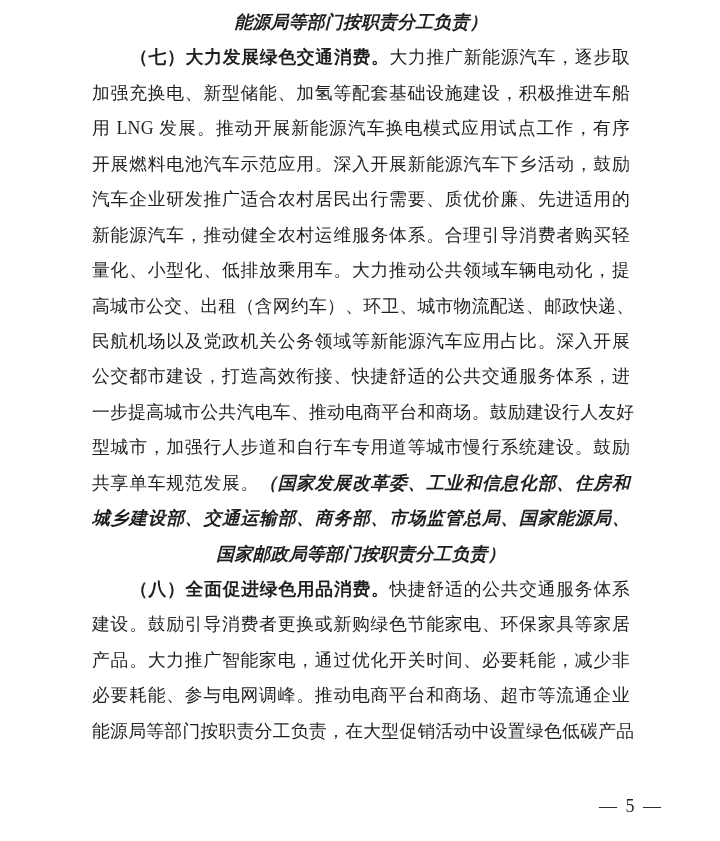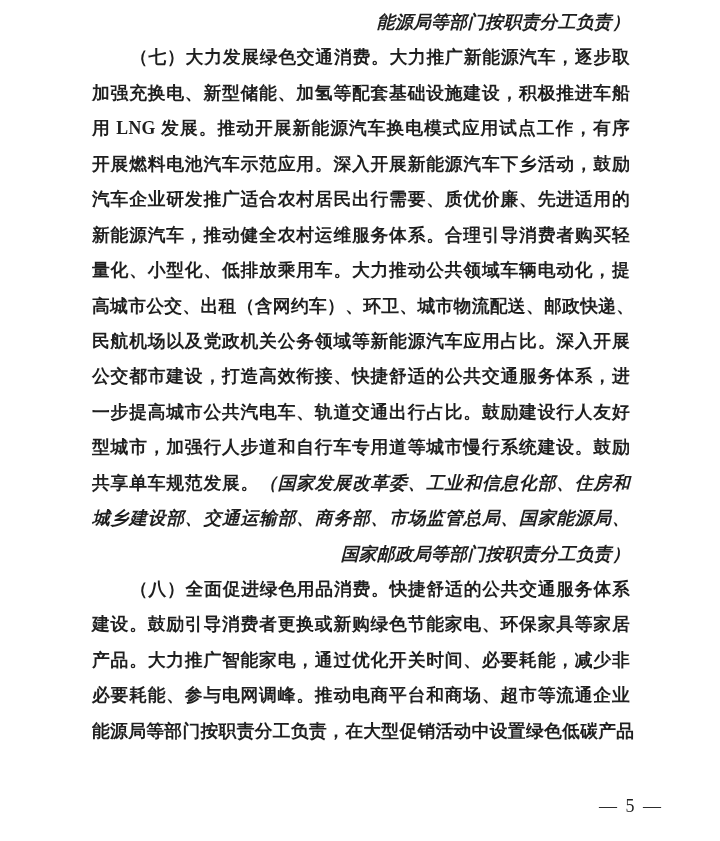--- a/index.html
+++ b/index.html
@@ -25,28 +25,28 @@
     line-height: 35.45px;
     letter-spacing: 0.3px;
   }
   .line {
     height: 35.45px;
     white-space: nowrap;
     text-align: justify;
     text-align-last: justify;
   }
   .line.no-justify {
-    text-align: right;
+    text-align: center;
     text-align-last: auto;
   }
   .line.indent {
     text-indent: 38px;
   }
   .seg-normal {
-    font-weight: bold;
+    font-weight: normal;
     font-style: normal;
   }
   .seg-heading {
     font-weight: bold;
     font-style: normal;
   }
   .seg-attribution {
     font-weight: bold;
     font-style: italic;
   }
@@ -68,21 +68,21 @@
       <div class="line indent"><span class="seg-heading">（七）大力发展绿色交通消费。</span><span class="seg-normal">大力推广新能源汽车，逐步取</span></div>
       <div class="line"><span class="seg-normal">加强充换电、新型储能、加氢等配套基础设施建设，积极推进车船</span></div>
       <div class="line"><span class="seg-normal">用 LNG 发展。推动开展新能源汽车换电模式应用试点工作，有序</span></div>
       <div class="line"><span class="seg-normal">开展燃料电池汽车示范应用。深入开展新能源汽车下乡活动，鼓励</span></div>
       <div class="line"><span class="seg-normal">汽车企业研发推广适合农村居民出行需要、质优价廉、先进适用的</span></div>
       <div class="line"><span class="seg-normal">新能源汽车，推动健全农村运维服务体系。合理引导消费者购买轻</span></div>
       <div class="line"><span class="seg-normal">量化、小型化、低排放乘用车。大力推动公共领域车辆电动化，提</span></div>
       <div class="line"><span class="seg-normal">高城市公交、出租（含网约车）、环卫、城市物流配送、邮政快递、</span></div>
       <div class="line"><span class="seg-normal">民航机场以及党政机关公务领域等新能源汽车应用占比。深入开展</span></div>
       <div class="line"><span class="seg-normal">公交都市建设，打造高效衔接、快捷舒适的公共交通服务体系，进</span></div>
-      <div class="line"><span class="seg-normal">一步提高城市公共汽电车、轨道交通出行占比。鼓励建设行人友好</span></div>
+      <div class="line"><span class="seg-normal">一步提高城市公共汽电车、推动电商平台和商场。鼓励建设行人友好</span></div>
       <div class="line"><span class="seg-normal">型城市，加强行人步道和自行车专用道等城市慢行系统建设。鼓励</span></div>
       <div class="line"><span class="seg-normal">共享单车规范发展。</span><span class="seg-attribution">（国家发展改革委、工业和信息化部、住房和</span></div>
       <div class="line"><span class="seg-attribution">城乡建设部、交通运输部、商务部、市场监管总局、国家能源局、</span></div>
       <div class="line no-justify"><span class="seg-attribution">国家邮政局等部门按职责分工负责）</span></div>
       <div class="line indent"><span class="seg-heading">（八）全面促进绿色用品消费。</span><span class="seg-normal">快捷舒适的公共交通服务体系</span></div>
       <div class="line"><span class="seg-normal">建设。鼓励引导消费者更换或新购绿色节能家电、环保家具等家居</span></div>
       <div class="line"><span class="seg-normal">产品。大力推广智能家电，通过优化开关时间、必要耗能，减少非</span></div>
       <div class="line"><span class="seg-normal">必要耗能、参与电网调峰。推动电商平台和商场、超市等流通企业</span></div>
       <div class="line"><span class="seg-normal">能源局等部门按职责分工负责，在大型促销活动中设置绿色低碳产品</span></div>
     </div>

